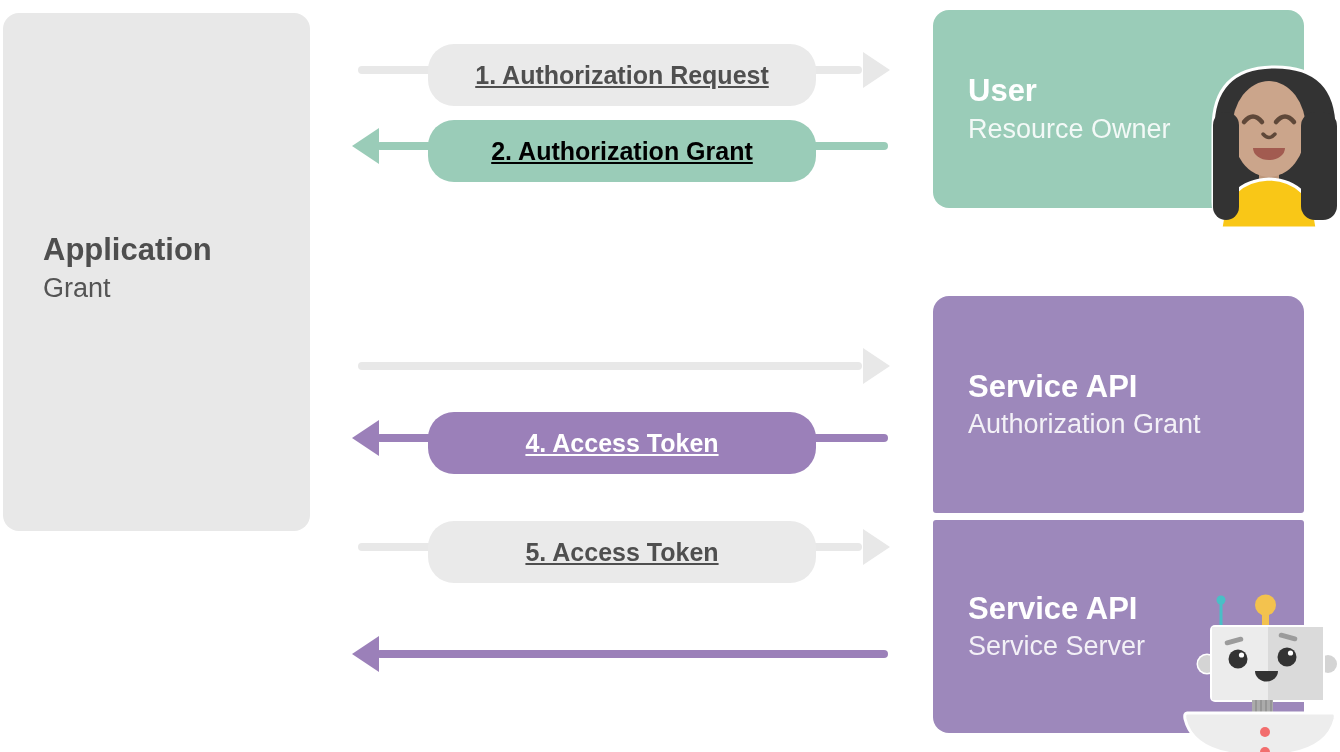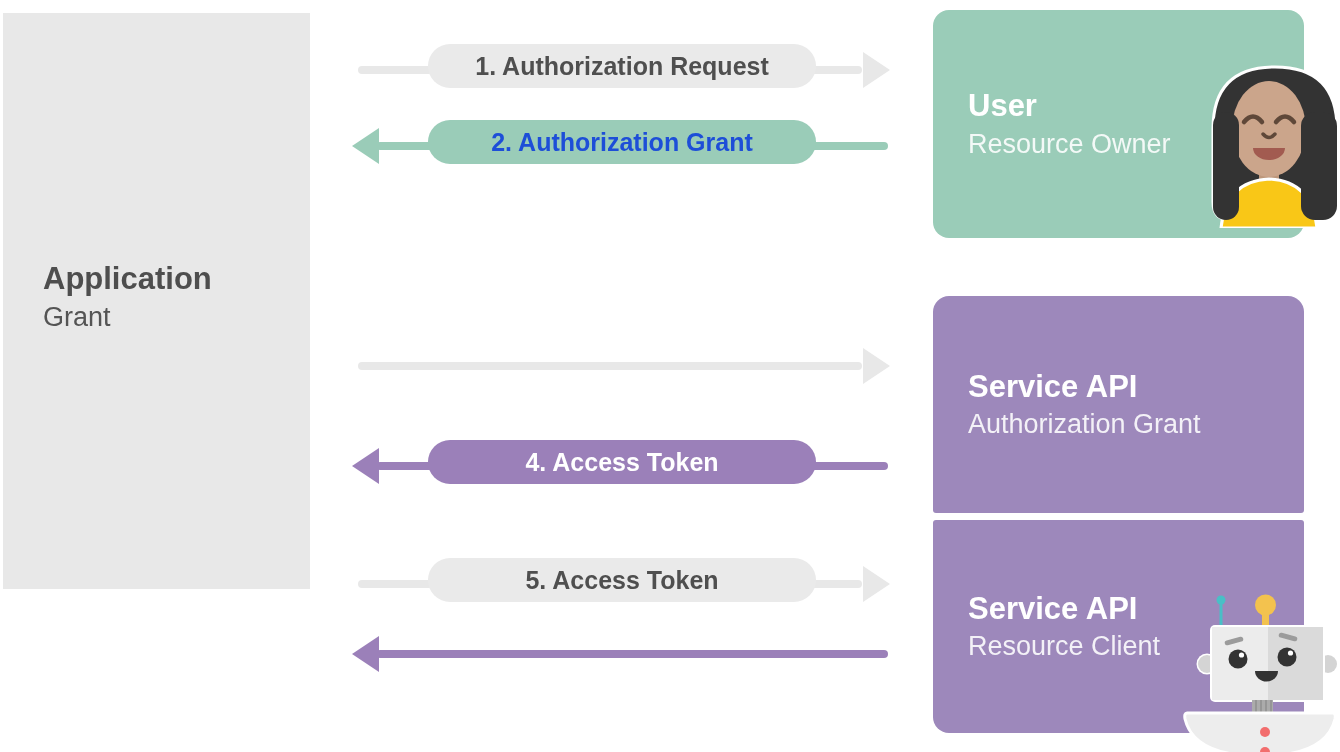--- a/index.html
+++ b/index.html
@@ -5,68 +5,68 @@
   * { margin:0; padding:0; box-sizing:border-box; }
   html,body { background:#ffffff; }
   body { font-family:"Liberation Sans","DejaVu Sans",sans-serif; }
   #stage {
     position:relative; width:1340px; height:752px; background:#ffffff;
     overflow:hidden;
   }
 
   
   .client-box {
-    position:absolute; left:3px; top:13px; width:307px; height:576px;
-    background:#e8e8e8; border-radius:0;
+    position:absolute; left:3px; top:13px; width:307px; height:518px;
+    background:#e8e8e8; border-radius:16px;
     display:flex; flex-direction:column; justify-content:center;
     padding-left:40px; padding-bottom:8px;
   }
   .box-title { font-size:31px; font-weight:bold; color:#4e4e4e; line-height:1.32; }
   .box-subtitle { font-size:27px; color:#545454; line-height:1.3; }
 
   
   .actor-box {
     position:absolute; left:933px; width:371px;
     display:flex; flex-direction:column; justify-content:center;
     padding-left:35px;
   }
   .actor-box .box-title { color:#ffffff; }
   .actor-box .box-subtitle { color:rgba(255,255,255,0.88); }
-  .user-box { top:10px; height:228px; background:#9accb8; border-radius:16px; }
+  .user-box { top:10px; height:198px; background:#9accb8; border-radius:16px; }
   .auth-box { top:296px; height:217px; background:#9d88bb; border-radius:16px 16px 3px 3px; }
   .res-box  { top:520px; height:213px; background:#9d88bb; border-radius:3px 3px 16px 16px; }
 
   
   .arrow-row { position:absolute; left:352px; width:538px; height:52px; }
   .arrow-line { position:absolute; top:22px; height:8px; border-radius:4px; }
   .right .arrow-line { left:6px;  right:28px; }
   .left  .arrow-line { left:24px; right:2px; }
   .gray   .arrow-line { background:#e8e8e8; }
   .green  .arrow-line { background:#9accb8; }
   .purple .arrow-line { background:#9b80b9; }
 
   .head { position:absolute; top:8px; width:0; height:0;
           border-top:18px solid transparent; border-bottom:18px solid transparent; }
   .head-right { right:0; border-left:27px solid #e8e8e8; }
   .head-left  { left:0;  border-right:27px solid transparent; }
   .green.left  .head-left { border-right-color:#9accb8; }
   .purple.left .head-left { border-right-color:#9b80b9; }
 
   .pill {
-    position:absolute; left:76px; top:0; width:388px; height:44px;
+    position:absolute; left:76px; top:0; width:388px; height:62px;
     border-radius:26px; display:flex; align-items:center; justify-content:center;
-    font-size:25px; font-weight:bold; white-space:nowrap;
+    font-size:25px; font-weight:bold; white-space:nowrap;text-decoration:underline;
   }
   .gray   .pill { background:#eaeaea; color:#4f4f4f; }
-  .green  .pill { background:#9accb8; color:#1d4ed8; }
+  .green  .pill { background:#9accb8; color:#000000; }
   .purple .pill { background:#9b80b9; color:#ffffff; }
 
   .row-1 { top:44px; }  .row-2 { top:120px; }
-  .row-3 { top:340px; } .row-4 { top:440px; }
-  .row-5 { top:558px; } .row-6 { top:628px; }
+  .row-3 { top:340px; } .row-4 { top:412px; }
+  .row-5 { top:521px; } .row-6 { top:628px; }
 
   
   .avatar-user  { position:absolute; left:1198px; top:54px;  width:142px; height:174px; }
   .avatar-robot { position:absolute; left:1180px; top:585px; width:160px; height:167px; }
 </style>
 </head>
 <body>
 
 <div id="stage">
 
@@ -114,21 +114,21 @@
     <div class="box-subtitle">Resource Owner</div>
   </div>
 
   <div class="actor-box auth-box">
     <div class="box-title">Service API</div>
     <div class="box-subtitle">Authorization Grant</div>
   </div>
 
   <div class="actor-box res-box">
     <div class="box-title">Service API</div>
-    <div class="box-subtitle">Resource Client</div>
+    <div class="box-subtitle">Service Server</div>
   </div>
 
   <svg class="avatar-user" viewBox="0 0 142 174" xmlns="http://www.w3.org/2000/svg">
 
     <path d="M 15 75 Q 15 13 77 13 Q 139 13 139 75 L 139 148 Q 139 166 121 166 L 33 166 Q 15 166 15 148 Z" fill="#333333" stroke="#ffffff" stroke-width="3"></path>
 
     <rect x="61" y="100" width="20" height="32" fill="#bd977b"></rect>
 
     <ellipse cx="71" cy="75" rx="37" ry="48" fill="#cba58b"></ellipse>
 

